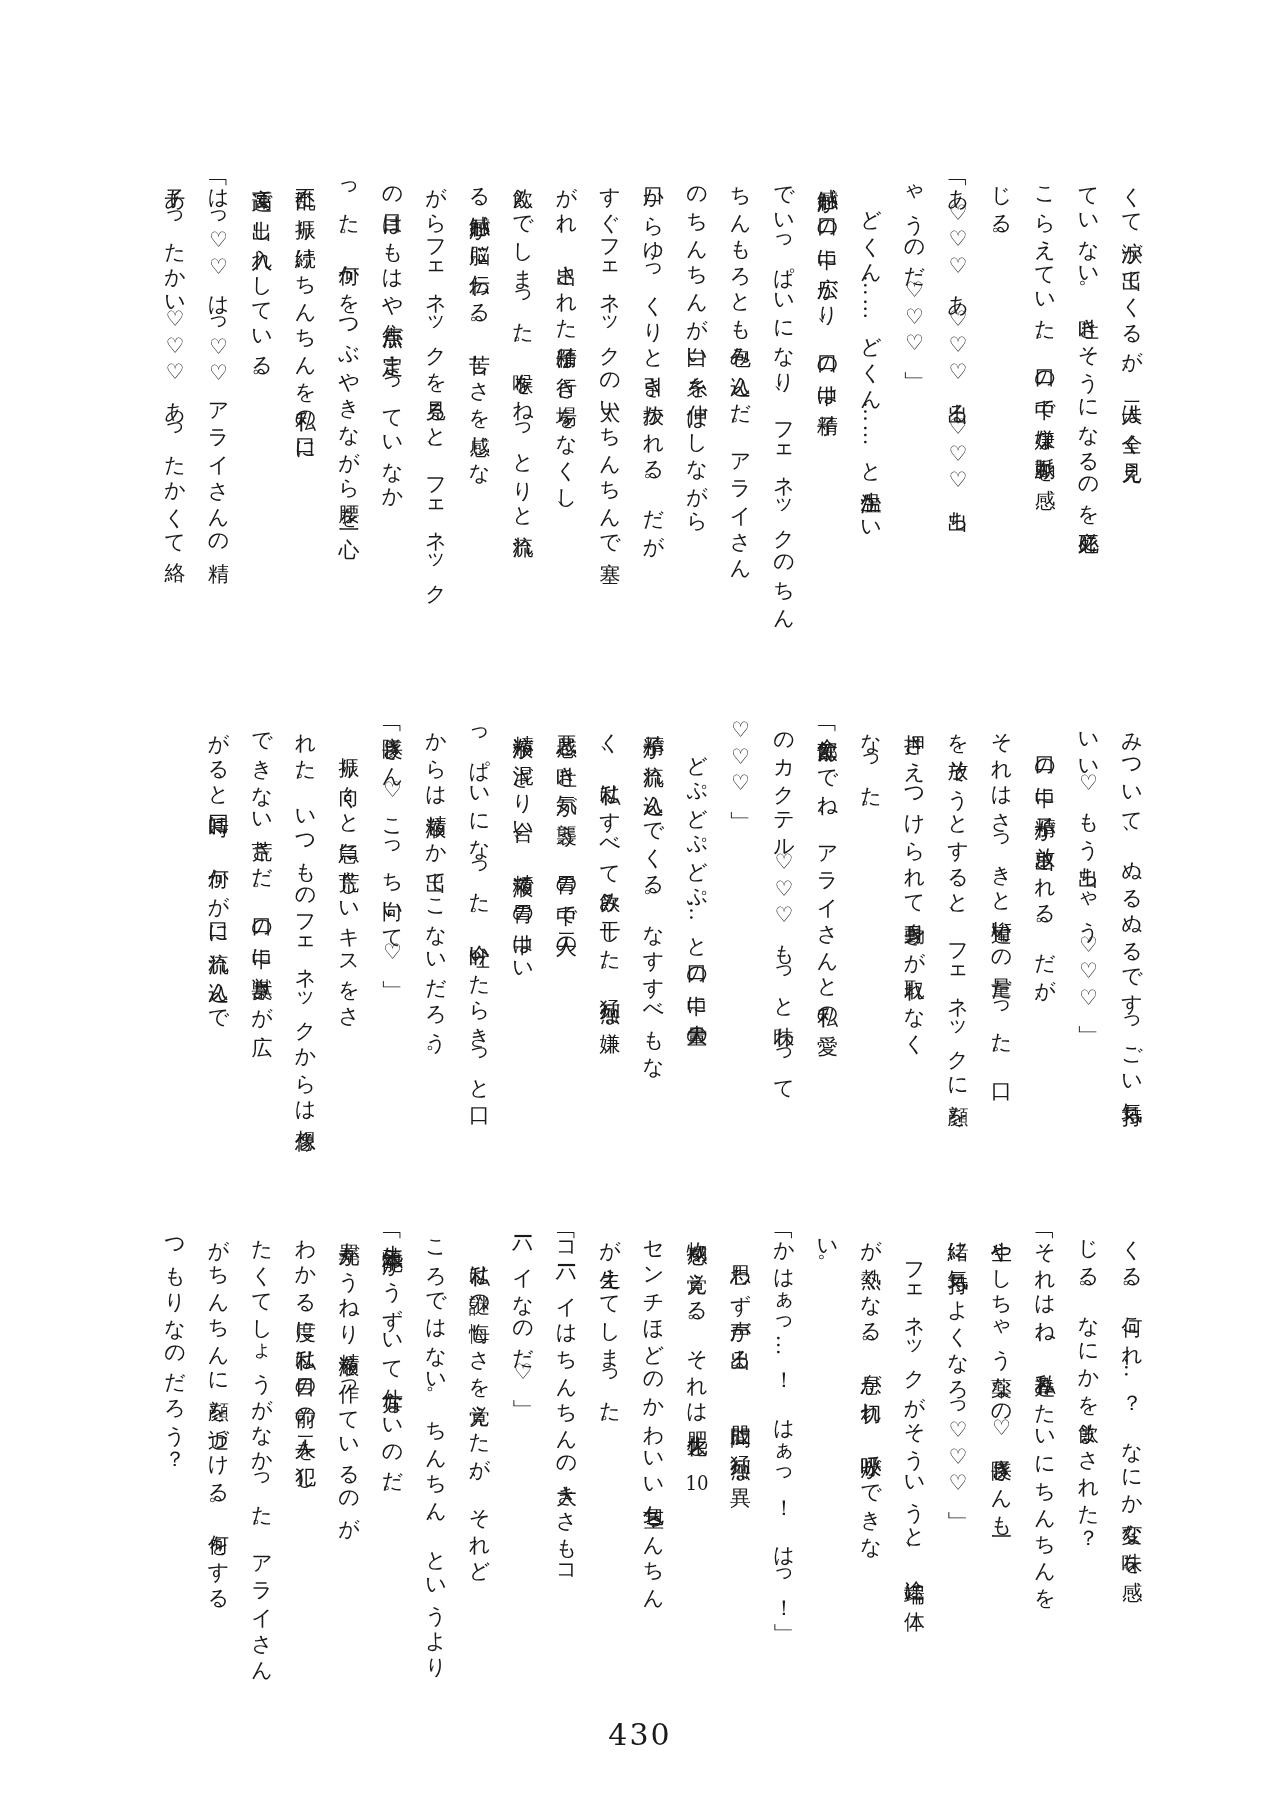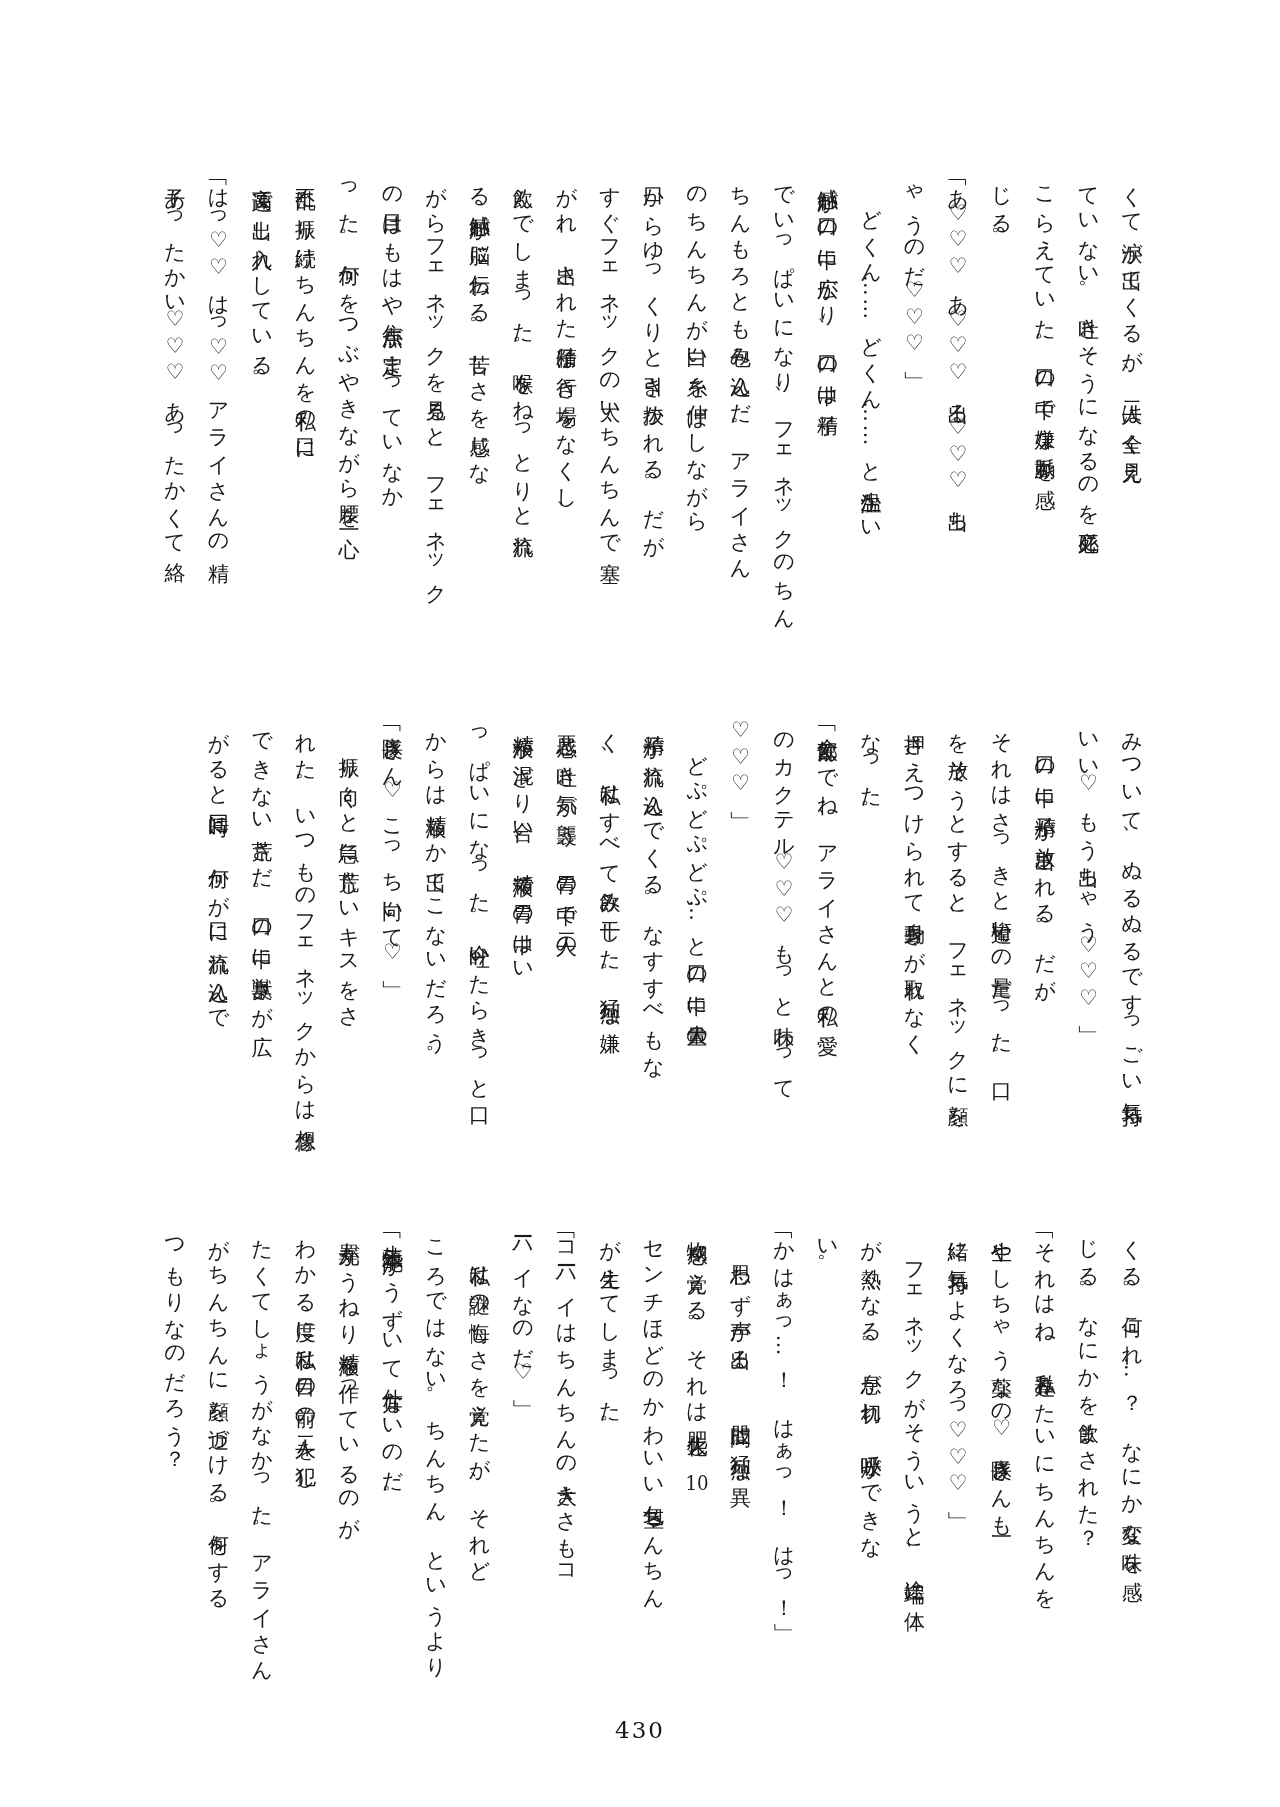--- a/index.html
+++ b/index.html
@@ -30,21 +30,21 @@
     text-combine-upright:all;
     -webkit-text-combine:horizontal;
     letter-spacing:0;
   }
   .page-number{
     position:absolute;
     top:1717px;
     left:0;
     width:100%;
     text-align:center;
-    font-size:23px;
+    font-size:30px;
     letter-spacing:2px;
   }
 </style>
 </head>
 <body>
 
 <div class="page">
   <div class="band band-top">
       <div class="col">くて涙が出てくるが、二人は全く見え</div>
       <div class="col">ていない。吐きそうになるのを必死に</div>

